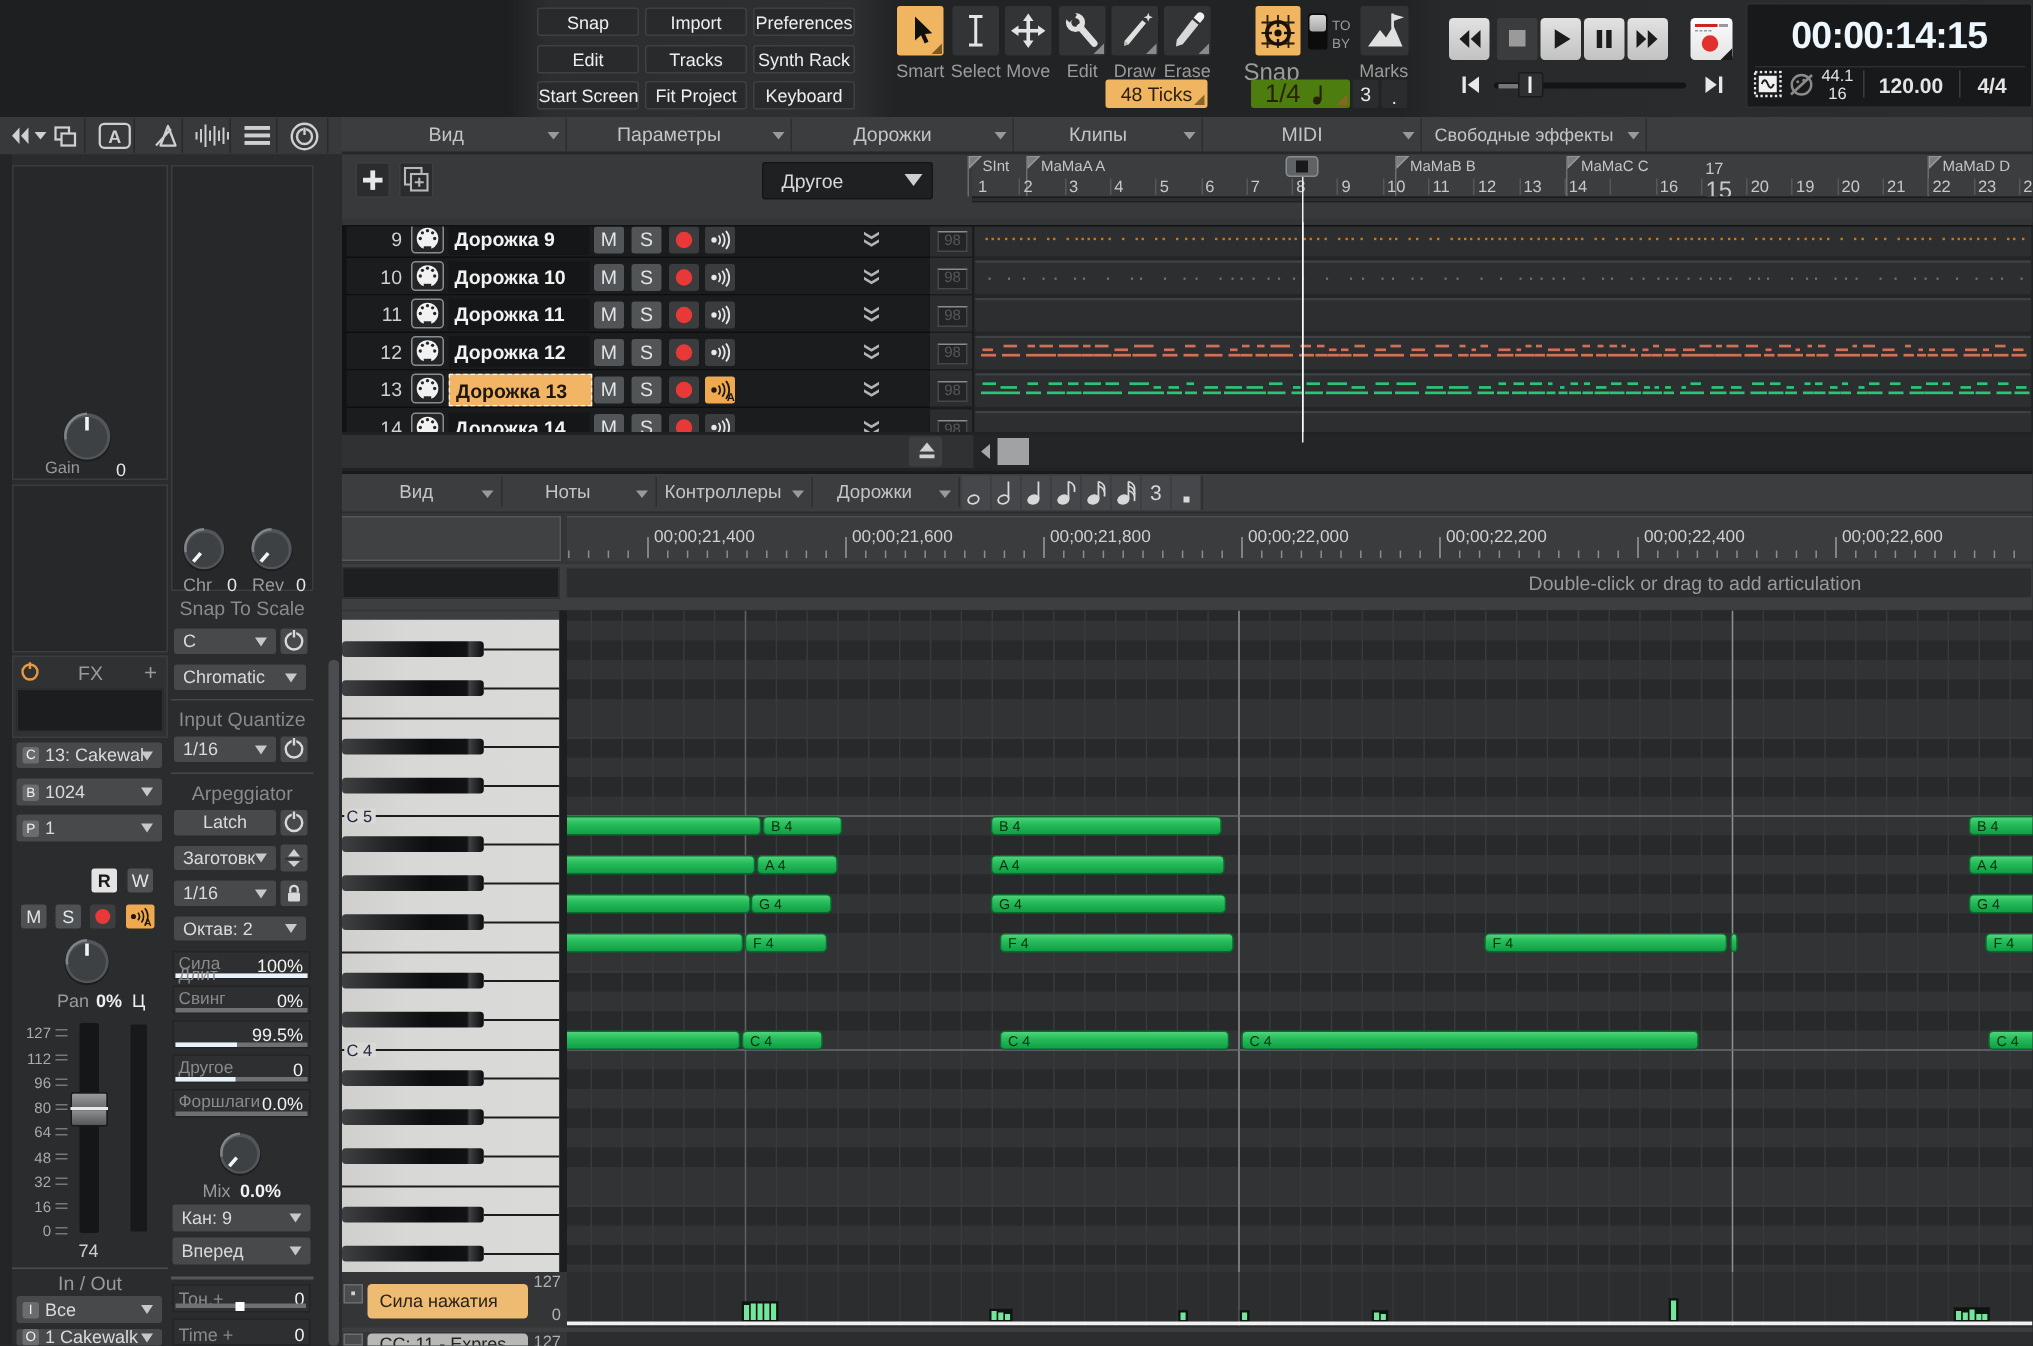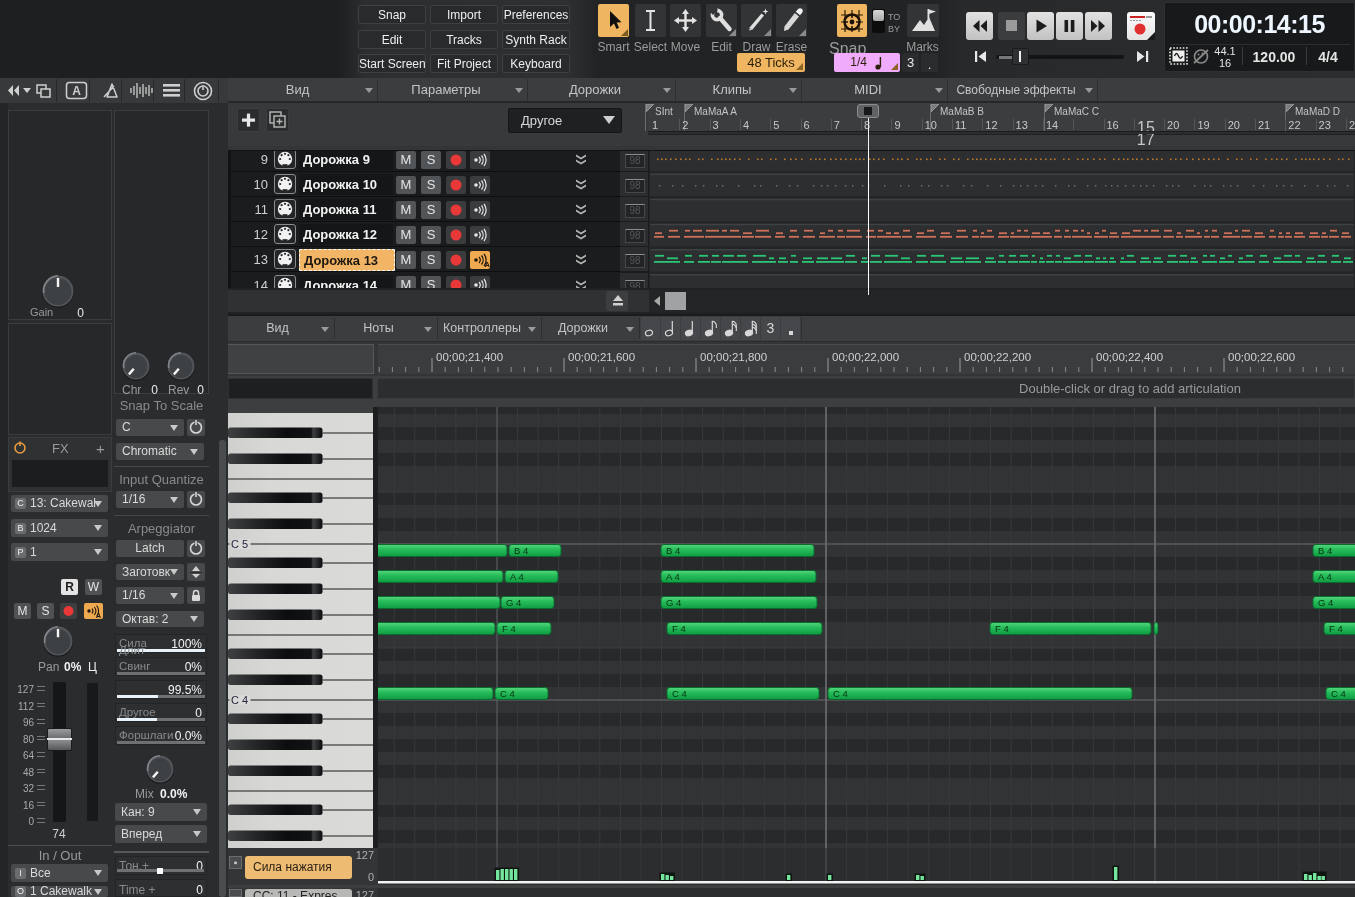--- a/index.html
+++ b/index.html
@@ -79,21 +79,21 @@
 <div style="left:888px;top:12px;width:20px;height:8px;color:#9b9b9b;font-size:9px">TO</div>
 <div style="left:888px;top:24px;width:20px;height:8px;color:#9b9b9b;font-size:9px">BY</div>
 <div style="left:907px;top:4px;width:32px;height:33px;background:#323436;border-radius:2px"><svg width="32" height="33">
       <g fill="#e0e0e0">
         <path d="M5 27 L13 16 L17 21 L22 13 L28 27 Z"></path>
         <rect x="20.5" y="5" width="1.8" height="10"></rect>
         <path d="M22 5.5 L29 7.5 L22 10 Z"></path>
       </g>
     </svg></div>
 <div style="left:899px;top:40px;width:47px;height:11px;color:#9b9b9b;font-size:12px;text-align:center">Marks</div>
-<div style="left:834px;top:53px;width:66px;height:19px;background:#f0abfc;border-radius:2px;color:#2a1f08;font-size:12px;text-align:center;line-height:19px">1/4&nbsp;&nbsp;&nbsp;&nbsp;&nbsp;</div>
+<div style="left:834px;top:53px;width:66px;height:19px;background:#4d7c0f;border-radius:2px;color:#2a1f08;font-size:17px;text-align:center;line-height:19px">1/4&nbsp;&nbsp;&nbsp;&nbsp;&nbsp;</div>
 <svg style="position:absolute;left:874px;top:55px" width="12" height="16">
     <circle cx="4" cy="12" r="2.6" fill="#2a1f08"></circle>
     <line x1="6.4" y1="12" x2="6.4" y2="2" stroke="#2a1f08" stroke-width="1.4"></line>
   </svg>
 <div style="left:891px;top:63px;width:0;height:0;border-left:7px solid transparent;border-bottom:7px solid #8a6524"></div>
 <div style="left:902px;top:53px;width:17px;height:19px;background:#2a2c2e;border-radius:2px;color:#e8e8e8;font-size:13px;text-align:center;line-height:19px">3</div>
 <div style="left:921px;top:53px;width:17px;height:19px;background:#2a2c2e;border-radius:2px;color:#e8e8e8;font-size:13px;text-align:center;line-height:12px"><span style="position:relative;top:6px">.</span></div>
 <div style="left:966px;top:12px;width:27px;height:28px;background:linear-gradient(180deg,#e2e2e2,#c2c2c2);border-radius:3px"><svg width="27" height="28">
       <g fill="#1c1c1c">
         <path d="M13.5 8 L7 14 L13.5 20 Z"></path>
@@ -292,21 +292,21 @@
 <div style="left:985.3px;top:119px;width:24px;height:11px;color:#c8c8c8;font-size:11px">12</div>
 <div style="left:982.3px;top:119px;width:1px;height:11px;background:#55585a"></div>
 <div style="left:1015.6px;top:119px;width:24px;height:11px;color:#c8c8c8;font-size:11px">13</div>
 <div style="left:1012.6px;top:119px;width:1px;height:11px;background:#55585a"></div>
 <div style="left:1045.9px;top:119px;width:24px;height:11px;color:#c8c8c8;font-size:11px">14</div>
 <div style="left:1042.9px;top:119px;width:1px;height:11px;background:#55585a"></div>
 <div style="left:1137px;top:119px;width:24px;height:11px;color:#c8c8c8;font-size:16px">15</div>
 <div style="left:1073.2px;top:119px;width:1px;height:11px;background:#55585a"></div>
 <div style="left:1106.5px;top:119px;width:24px;height:11px;color:#c8c8c8;font-size:11px">16</div>
 <div style="left:1103.5px;top:119px;width:1px;height:11px;background:#55585a"></div>
-<div style="left:1136.8px;top:131px;width:24px;height:11px;color:#c8c8c8;font-size:16px">17</div>
+<div style="left:1136.8px;top:107px;width:24px;height:11px;color:#c8c8c8;font-size:11px">17</div>
 <div style="left:1133.8px;top:119px;width:1px;height:11px;background:#55585a"></div>
 <div style="left:1167.1px;top:119px;width:24px;height:11px;color:#c8c8c8;font-size:11px">20</div>
 <div style="left:1164.1px;top:119px;width:1px;height:11px;background:#55585a"></div>
 <div style="left:1197.4px;top:119px;width:24px;height:11px;color:#c8c8c8;font-size:11px">19</div>
 <div style="left:1194.4px;top:119px;width:1px;height:11px;background:#55585a"></div>
 <div style="left:1227.7px;top:119px;width:24px;height:11px;color:#c8c8c8;font-size:11px">20</div>
 <div style="left:1224.7px;top:119px;width:1px;height:11px;background:#55585a"></div>
 <div style="left:1258.0px;top:119px;width:24px;height:11px;color:#c8c8c8;font-size:11px">21</div>
 <div style="left:1255.0px;top:119px;width:1px;height:11px;background:#55585a"></div>
 <div style="left:1288.3000000000002px;top:119px;width:24px;height:11px;color:#c8c8c8;font-size:11px">22</div>

